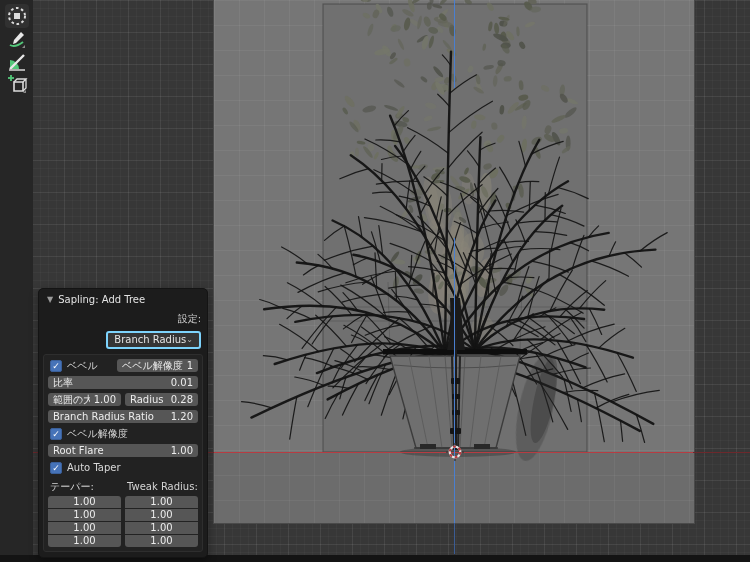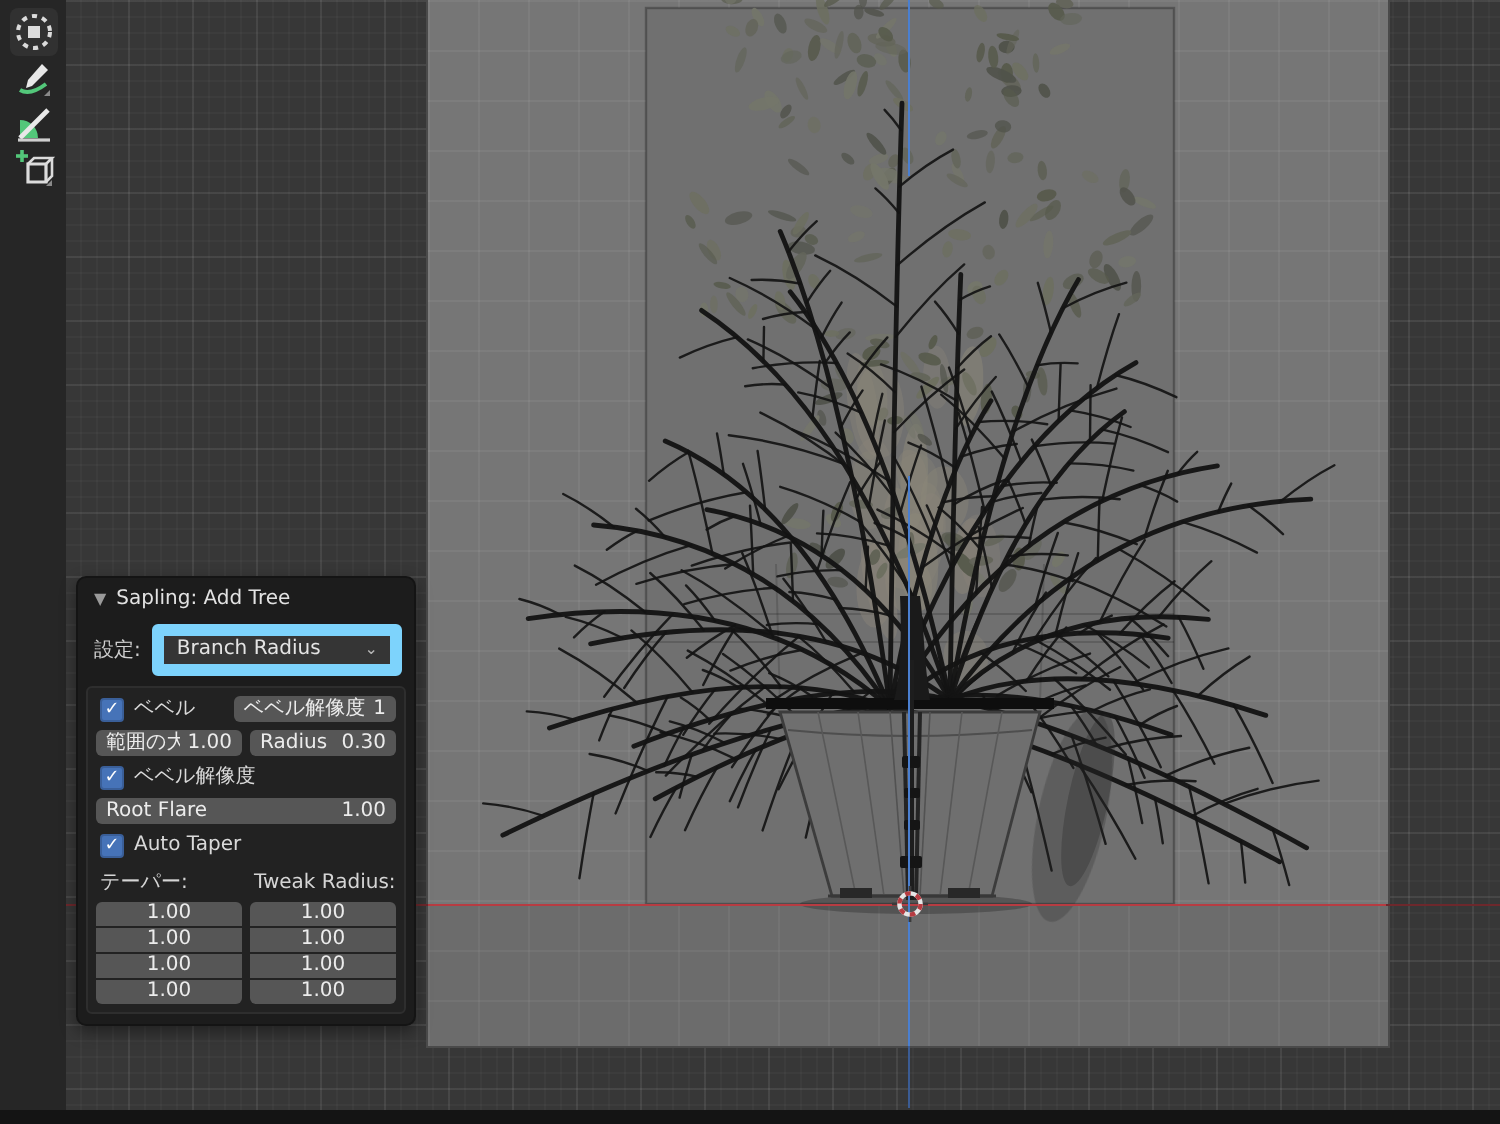--- a/index.html
+++ b/index.html
@@ -51,24 +51,24 @@
   
   .panel{
     position:absolute;left:38px;top:288px;width:168px;z-index:12;
     background:#1c1c1c;border:1px solid #141414;border-radius:5px;
     color:#d9d9d9;font-size:10px;line-height:13px;
     box-shadow:0 3px 8px rgba(0,0,0,.4);
     padding-bottom:3px;
   }
   .panel-header{display:flex;align-items:center;gap:5px;padding:4px 8px 2px 8px;color:#e2e2e2;}
   .caret{font-size:8px;color:#9a9a9a;}
-  .settings-row{display:flex;align-items:center;gap:6px;padding:4px 6px 2px 8px;}
+  .settings-row{display:flex;align-items:flex-end;gap:6px;padding:4px 6px 2px 8px;flex-direction:column;}
   .settings-label{color:#cfcfcf;white-space:nowrap;}
   .dropdown{
-    flex:1;height:14px;line-height:14px;background:#353535;border:6px solid #7dd3fc;
+    flex:1;height:14px;line-height:14px;background:#353535;border:2px solid #7dd3fc;
     border-radius:3px;padding:0 6px;display:flex;justify-content:space-between;align-items:center;
     color:#e4e4e4;cursor:default;
   }
   .dropdown .chev{color:#b5b5b5;font-size:8px;}
   .opbox{
     margin:3px 4px 2px 4px;background:#222222;border:1px solid #2e2e2e;border-radius:3px;
     padding:4px;display:flex;flex-direction:column;gap:4px;
   }
   .sec-label{color:#d5d5d5;padding-left:2px;height:12px;}
   .row{display:flex;gap:4px;}
@@ -675,26 +675,38 @@
       </div>
       <div class="half">
         <div class="slider">
           <span class="lab">ベベル解像度</span>
           <span class="val">1</span>
         </div>
       </div>
     </div>
     <div class="row">
       <div class="slider">
+        <span class="lab">比率</span>
+        <span class="val">0.01</span>
+      </div>
+    </div>
+    <div class="row">
+      <div class="slider">
         <span class="lab">範囲の大き</span>
         <span class="val">1.00</span>
       </div>
       <div class="slider">
         <span class="lab">Radius Scal</span>
-        <span class="val">0.30</span>
+        <span class="val">0.28</span>
+      </div>
+    </div>
+    <div class="row">
+      <div class="slider">
+        <span class="lab">Branch Radius Ratio</span>
+        <span class="val">1.20</span>
       </div>
     </div>
     <div class="check-row">
       <span class="checkbox">✓</span>
       <span>ベベル解像度</span>
     </div>
     <div class="row">
       <div class="slider">
         <span class="lab">Root Flare</span>
         <span class="val">1.00</span>

